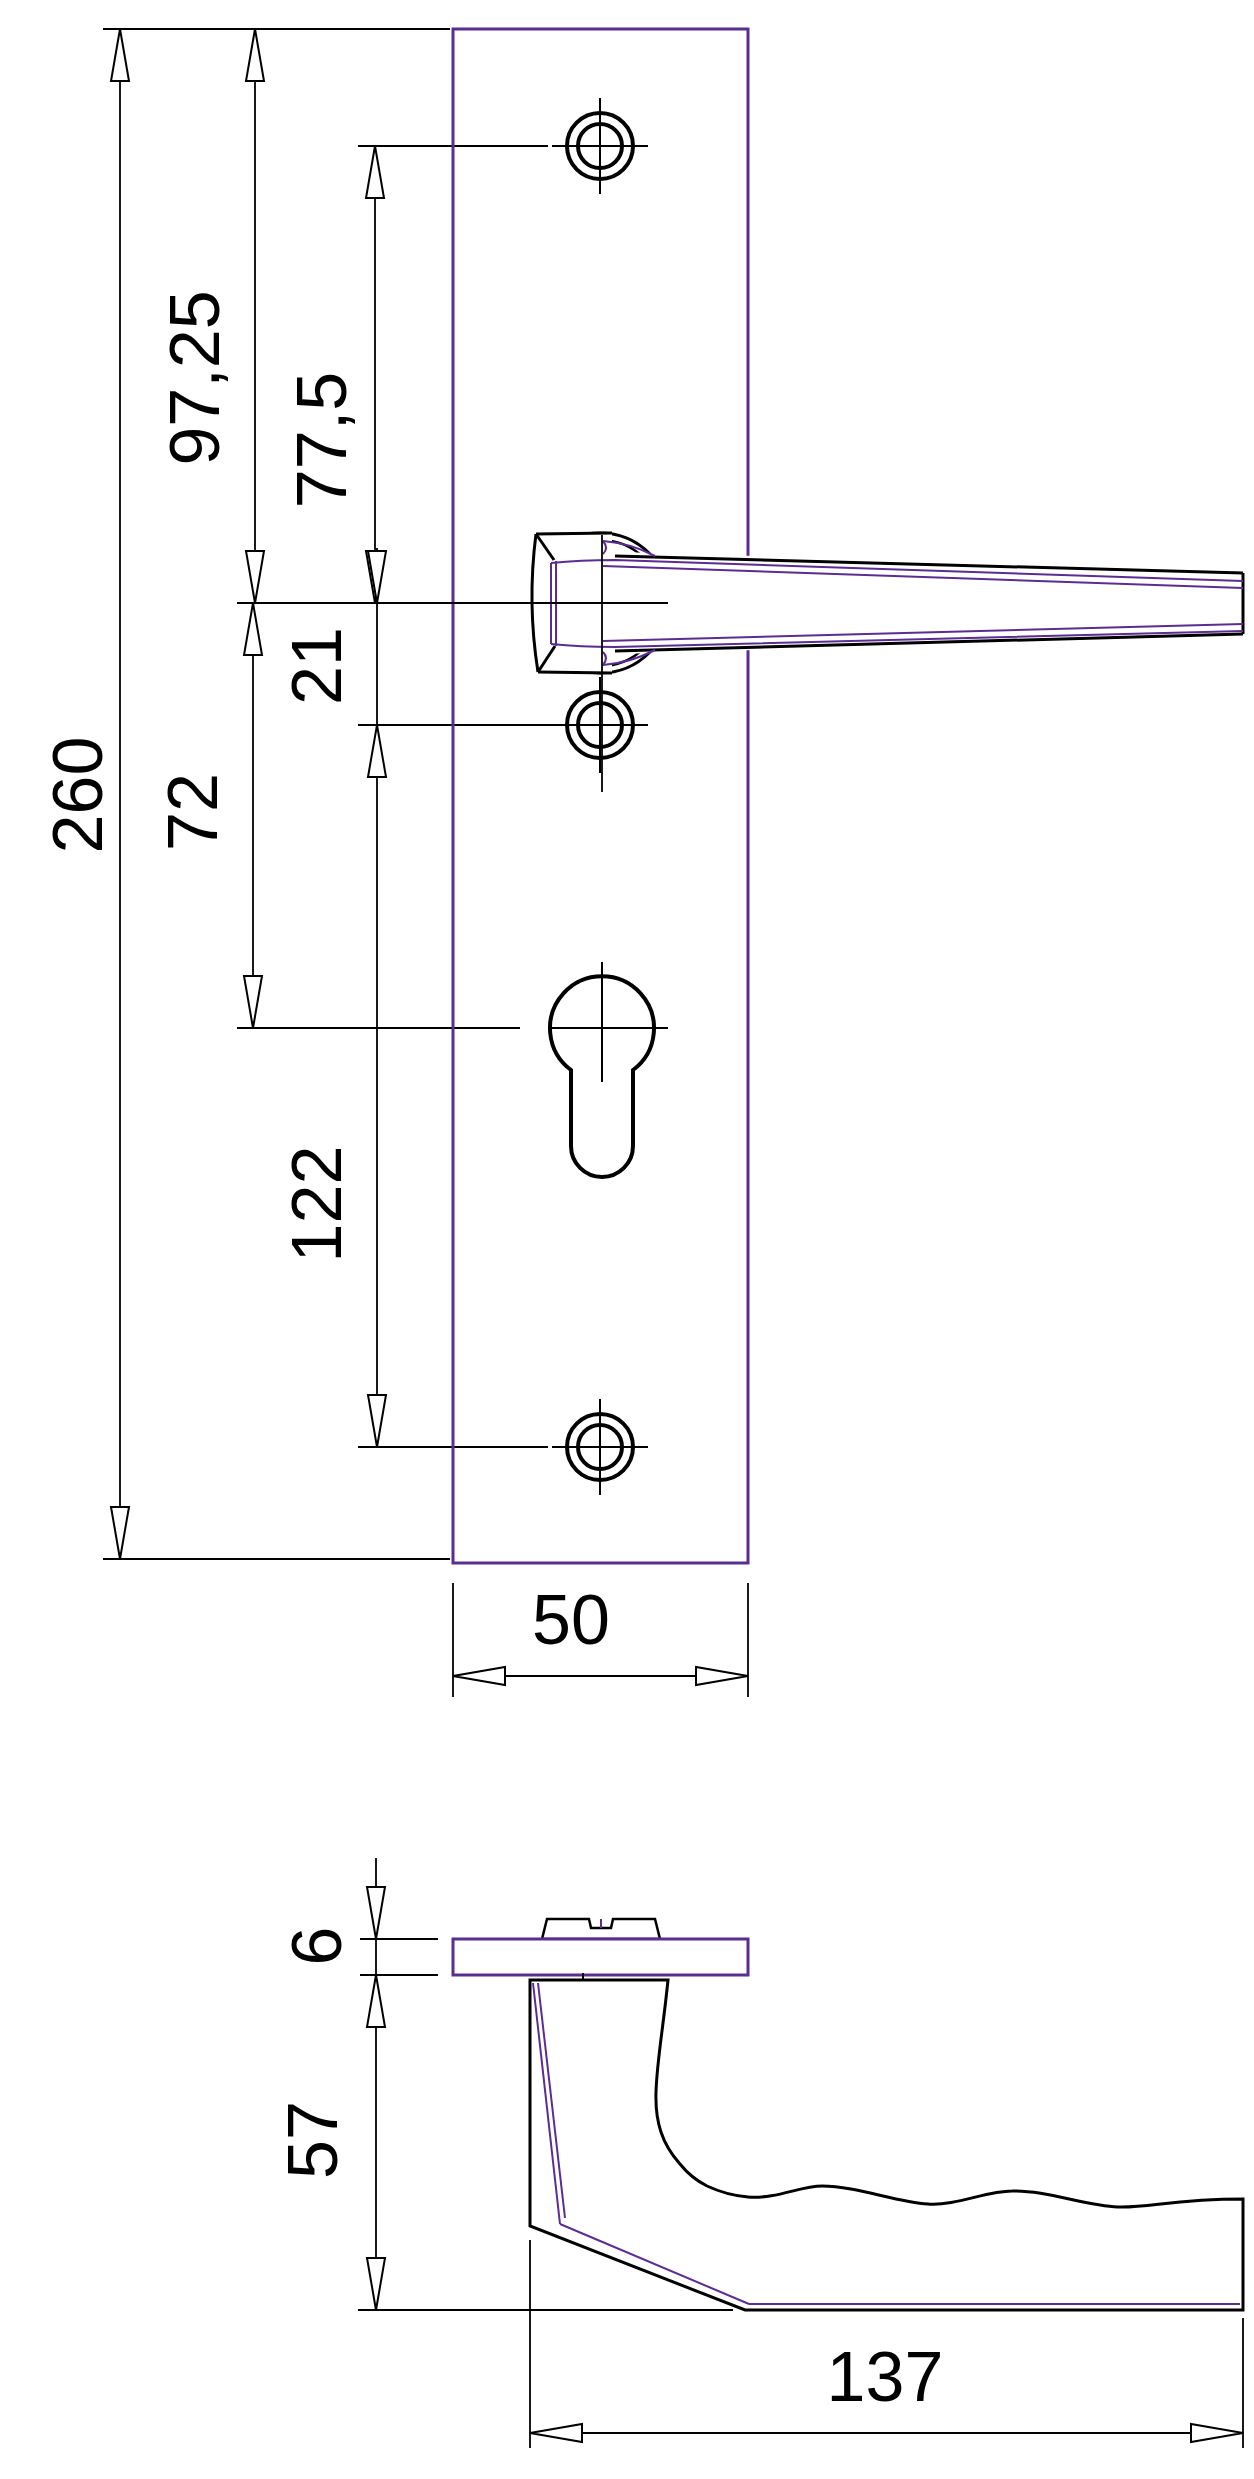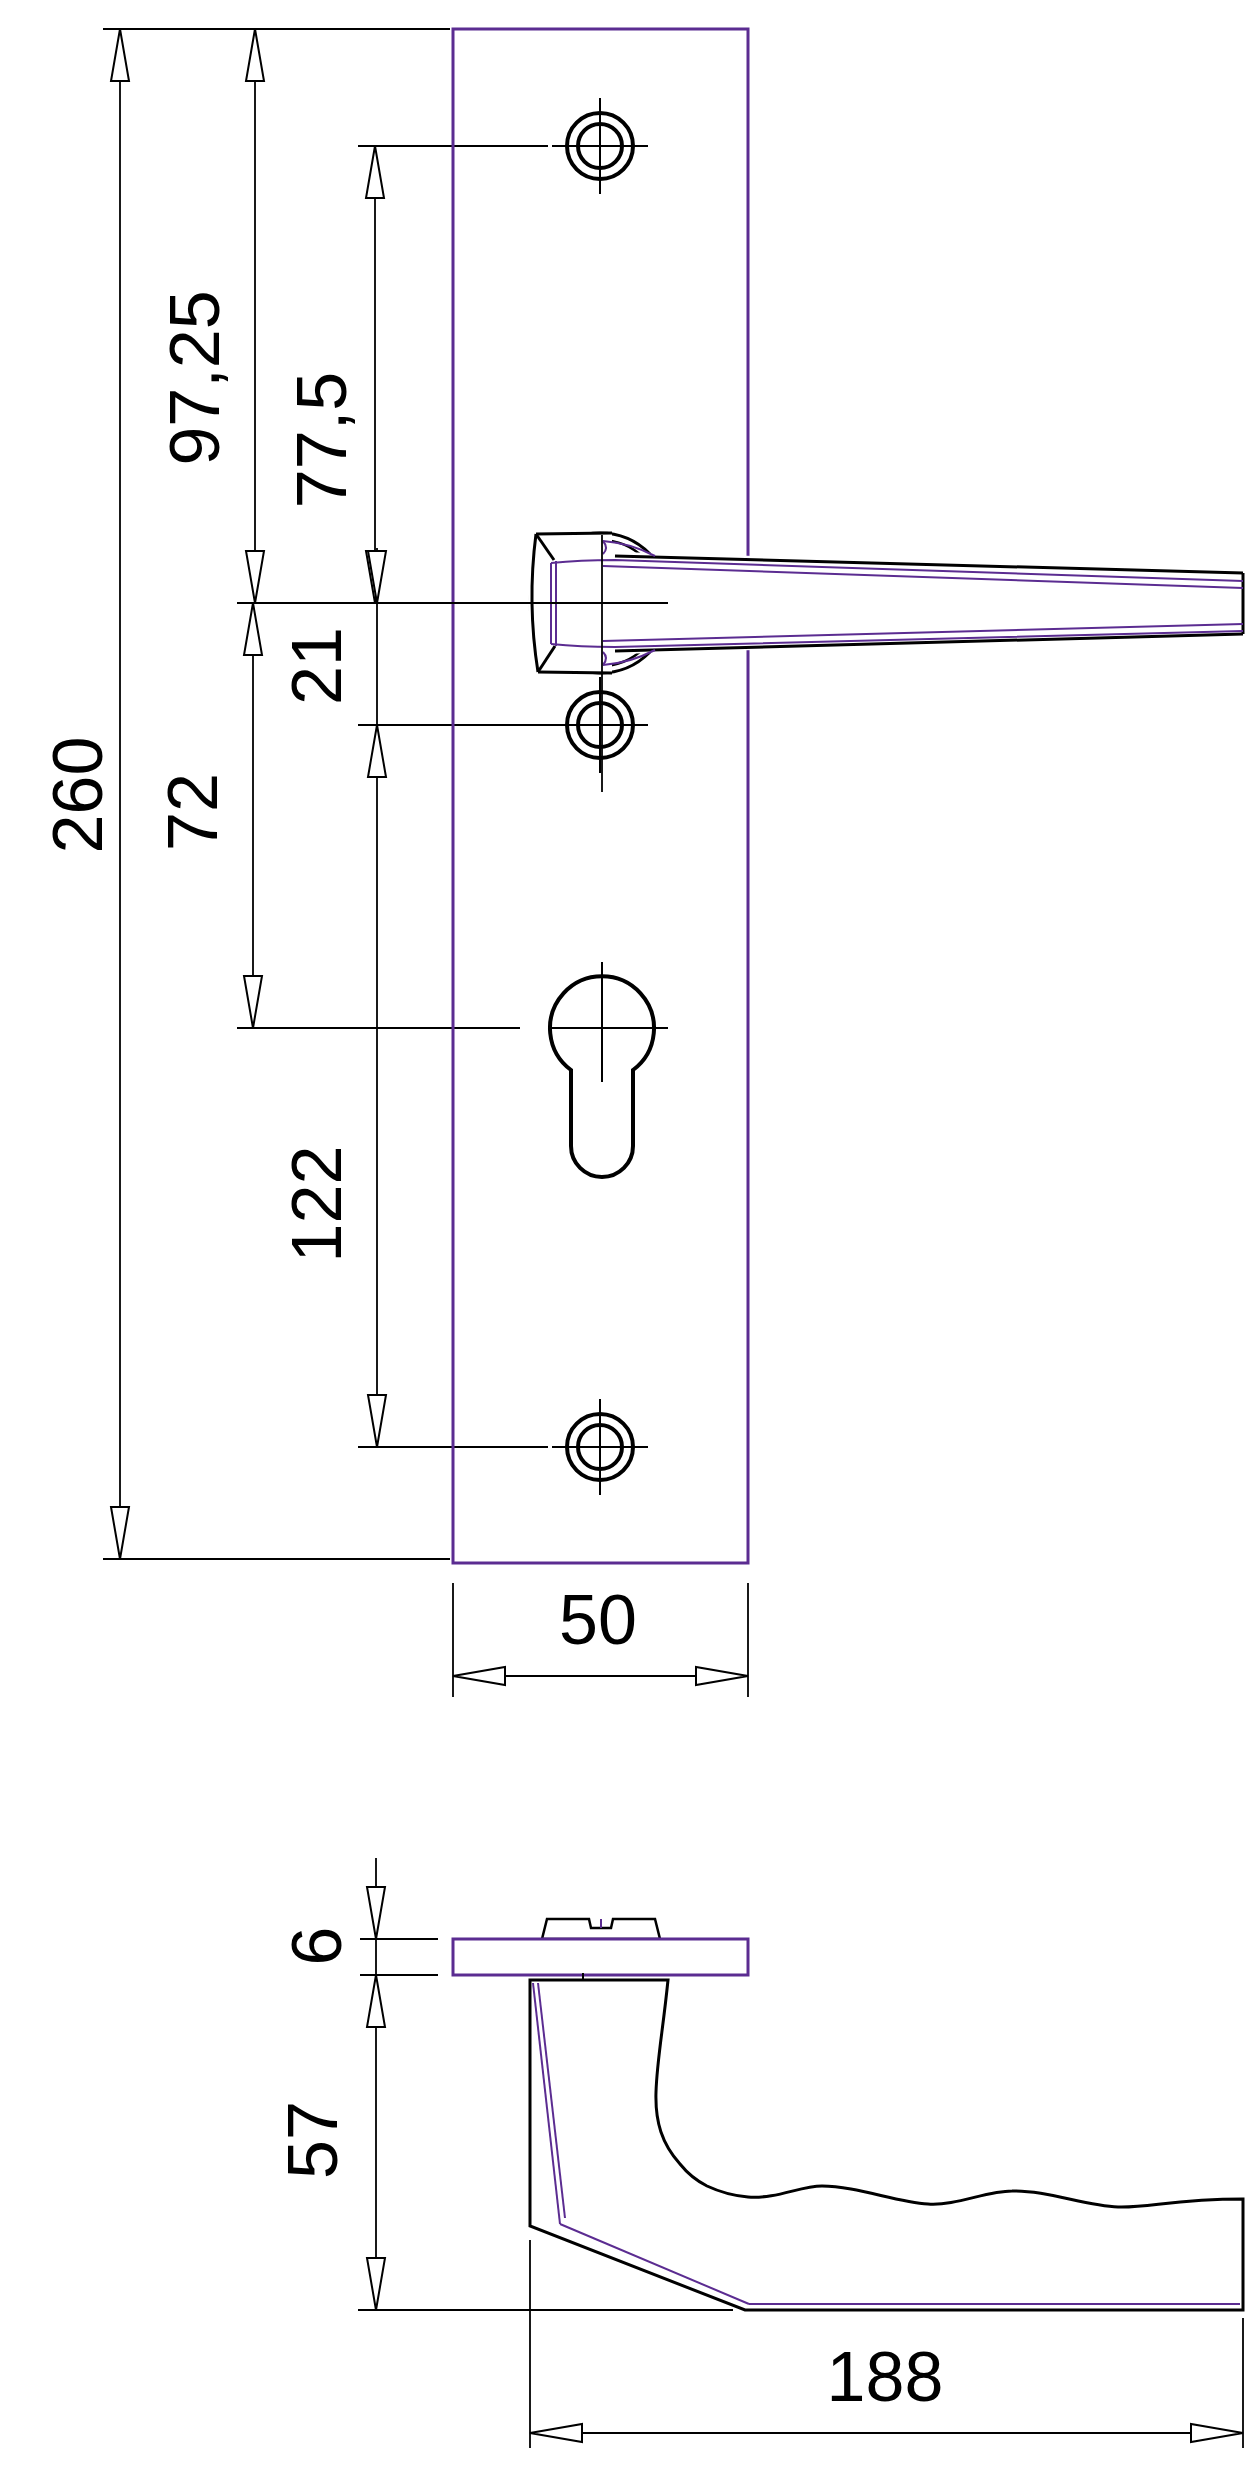--- a/index.html
+++ b/index.html
@@ -177,18 +177,18 @@
     </g>
   </g>
 </svg>
 
 <div class="dim v" style="left:78px;top:795px">260</div>
 <div class="dim v" style="left:195px;top:378px">97,25</div>
 <div class="dim v" style="left:322px;top:440px">77,5</div>
 <div class="dim v" style="left:317px;top:666px">21</div>
 <div class="dim v" style="left:193px;top:812px">72</div>
 <div class="dim v" style="left:317px;top:1204px">122</div>
-<div class="dim" style="left:598px;top:1620px">50</div>
+<div class="dim" style="left:571px;top:1620px">50</div>
 <div class="dim v" style="left:317px;top:1946px">6</div>
 <div class="dim v" style="left:313px;top:2140px">57</div>
-<div class="dim" style="left:885px;top:2377px">188</div>
+<div class="dim" style="left:885px;top:2377px">137</div>
 
 </div>
 
 </body></html>

